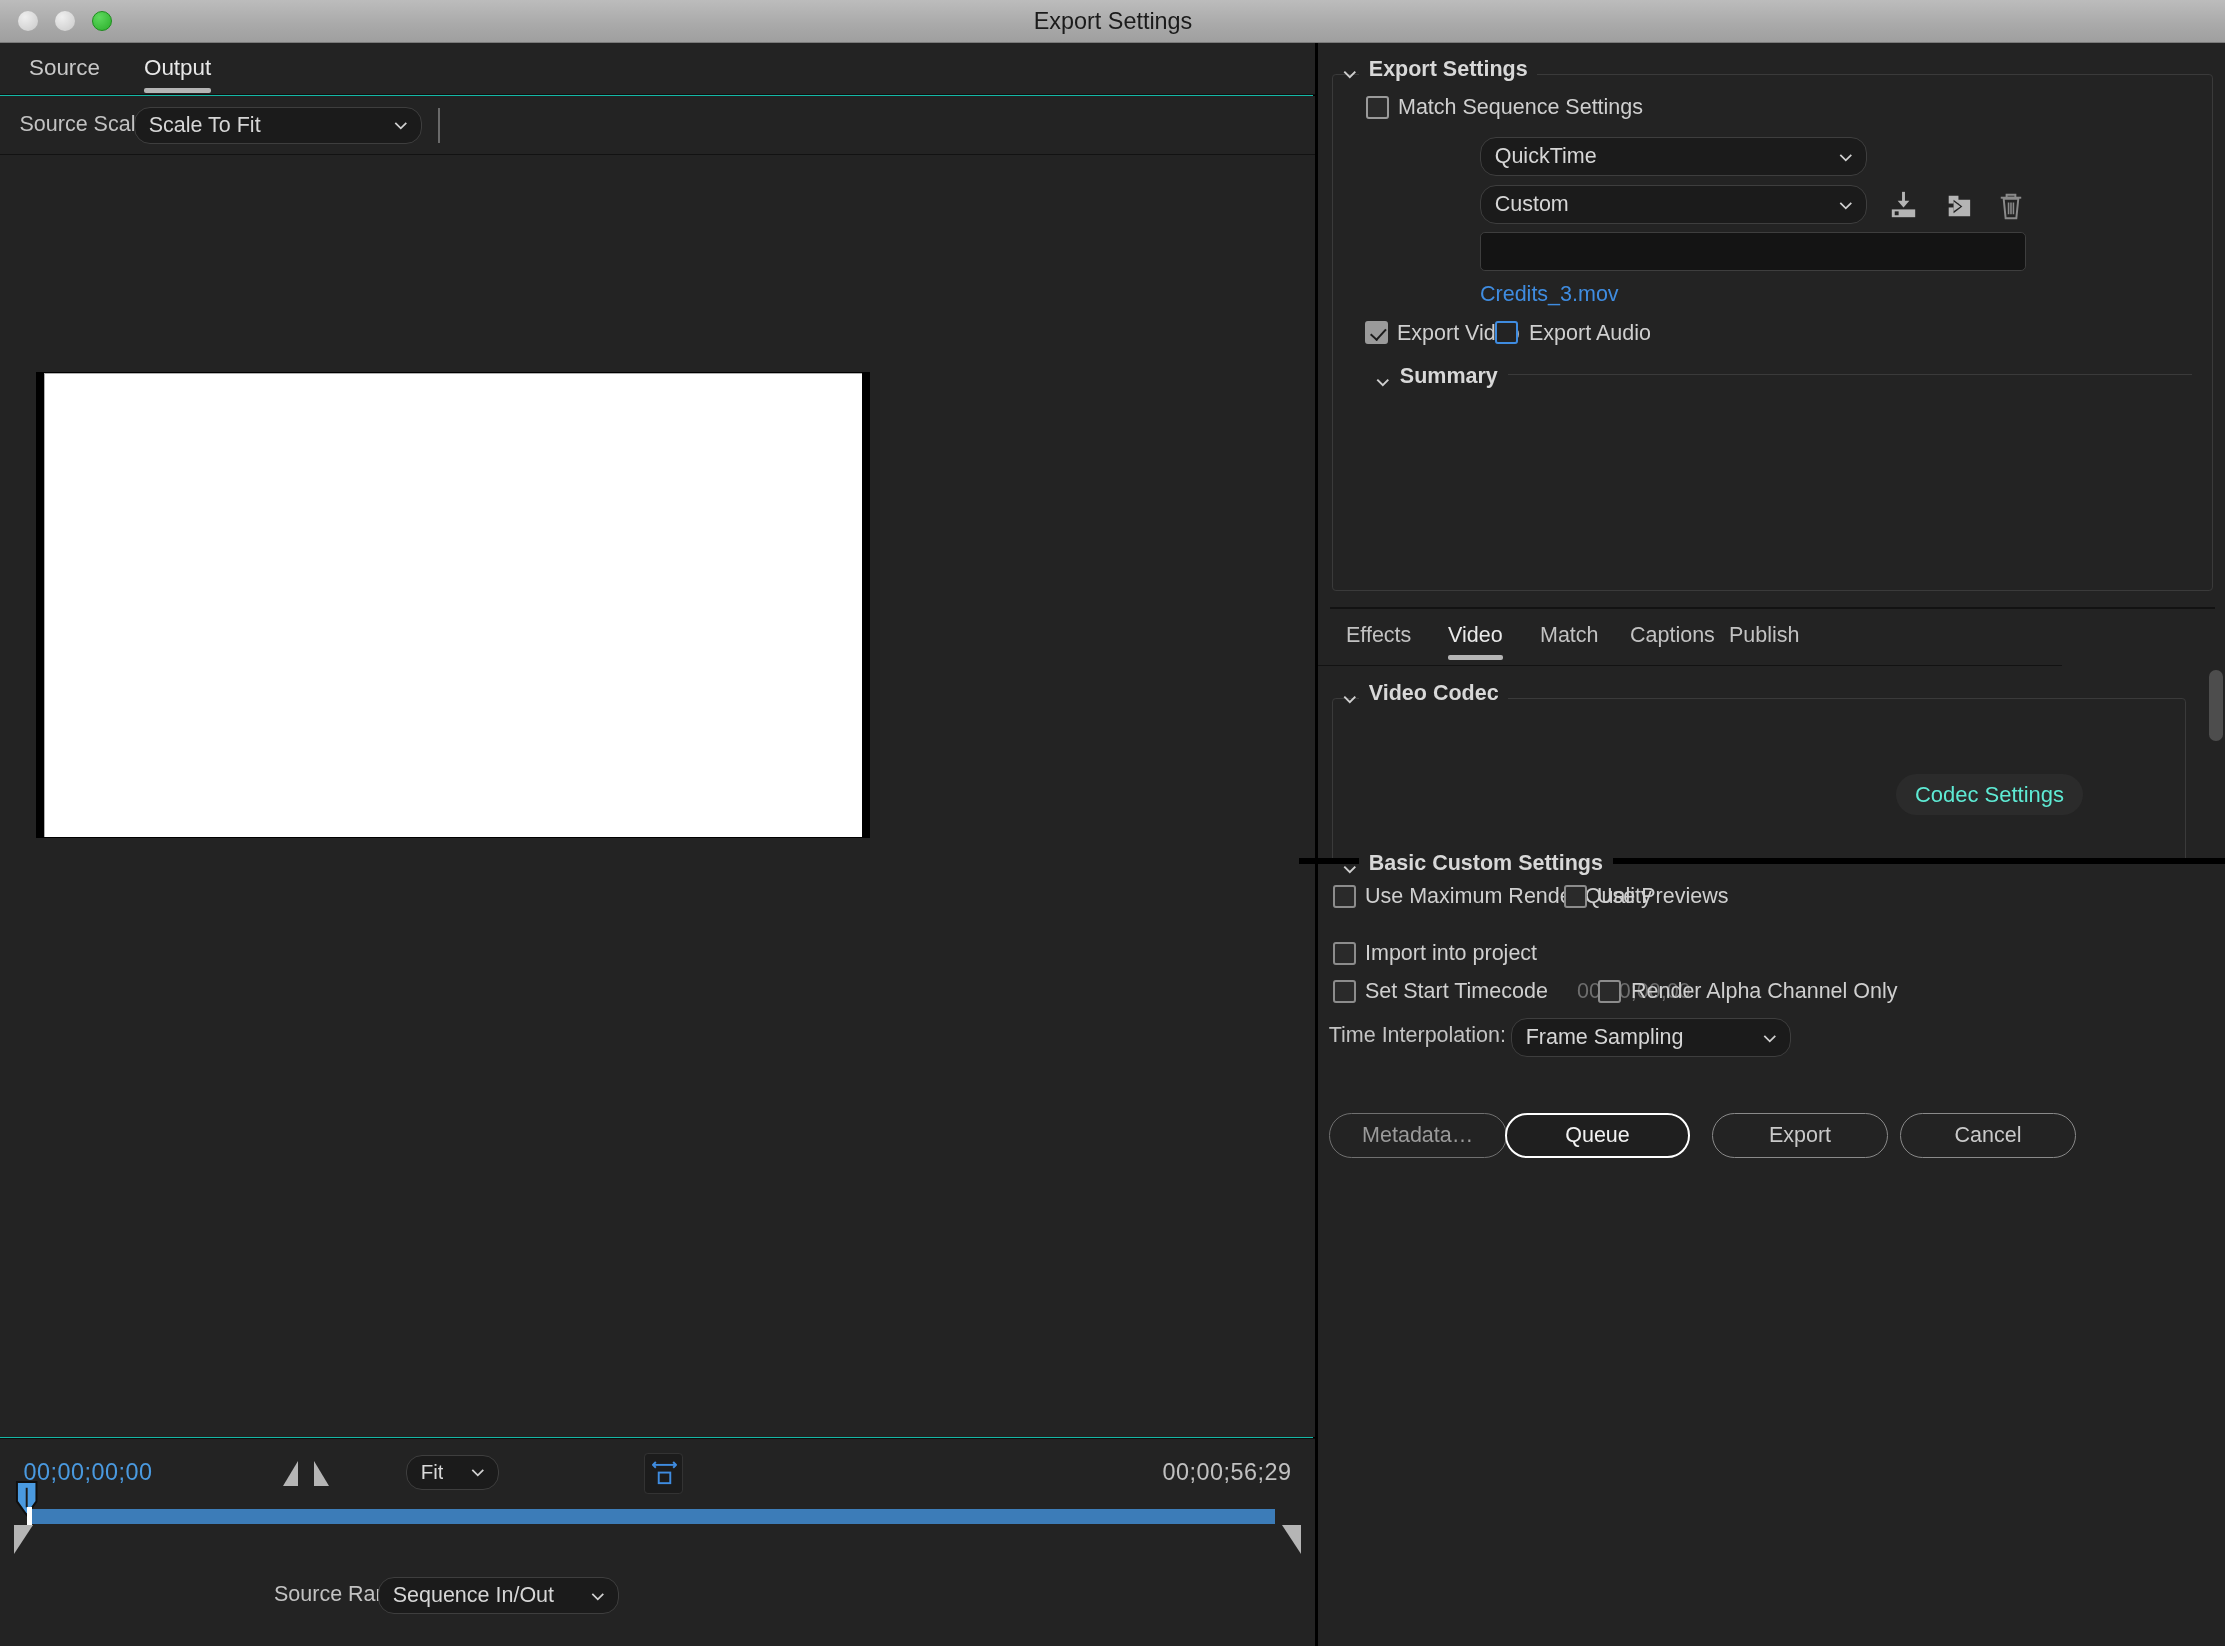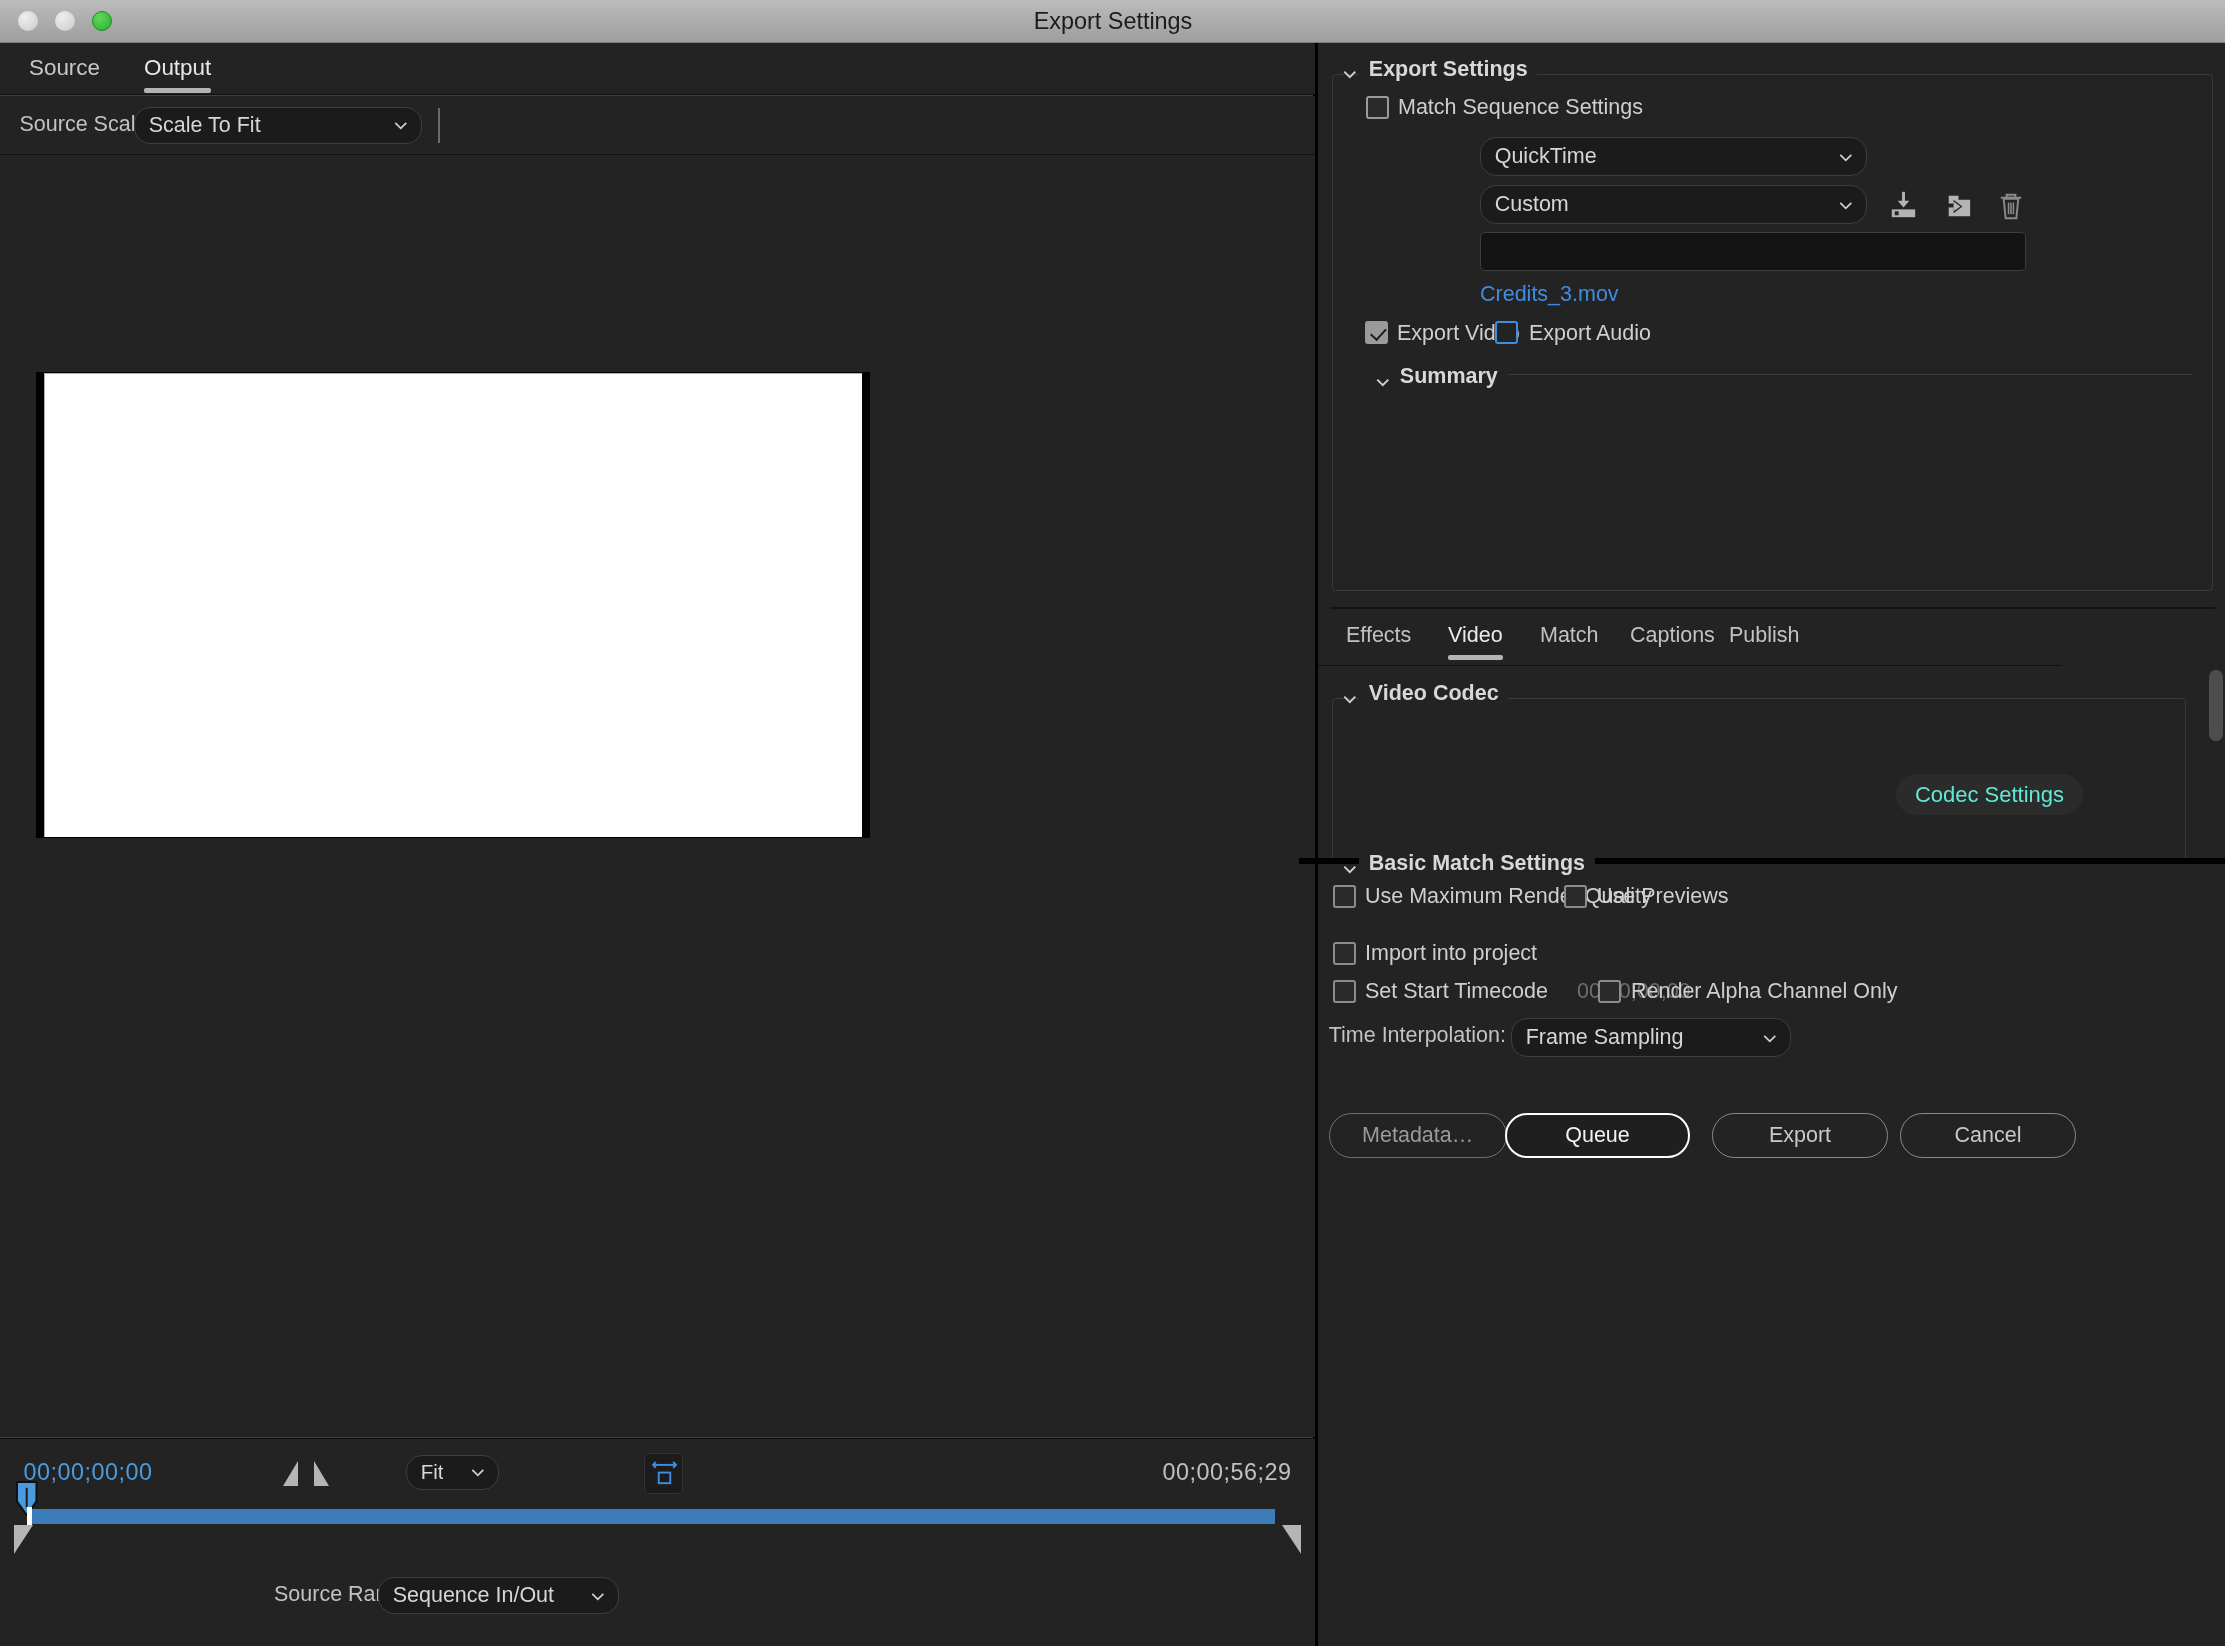--- a/index.html
+++ b/index.html
@@ -28,21 +28,21 @@
   }
   .traffic { position: absolute; left: 17.6px; top: 10.7px; display: flex; gap: 16.6px; }
   .dot { width: 20.5px; height: 20.5px; border-radius: 50%; }
   .dot.close   { background: radial-gradient(circle at 35% 30%, #efefef, #c9c9c9); }
   .dot.min     { background: radial-gradient(circle at 35% 30%, #efefef, #c9c9c9); }
   .dot.zoom    { background: radial-gradient(circle at 35% 30%, #5ed95e, #2aae2a); border:1px solid #1e8c1e; }
 
   
   .left-panel {
     position: absolute; left: 0; top: 43px; width: 1315px; height: 1603px;
-    background: #404040;
+    background: #14b8a6;
     border-right: 2.9px solid #000;
   }
   .left-tabs {
     position: absolute; left: 0; top: 0; width: 1315px; height: 52px;
     background: #232323; border-bottom: 1px solid #101010;
   }
   .ltab {
     position: absolute; top: 11.7px; font-size: 22.4px; color: #c8c8c8;
     padding-bottom: 10.7px;
   }
@@ -483,21 +483,21 @@
     <div class="group-title vc-title">Video Codec</div>
 
     <div class="codec-btn">Codec Settings</div>
 
     <div class="group-box bv-box"></div>
     <div class="group-arrow bv-arrow">
       <svg viewBox="0 0 16 16">
           <path d="M3 6l5 5 5-5" fill="none" stroke="#cfcfcf" stroke-width="1.8"></path>
         </svg>
     </div>
-    <div class="group-title bv-title">Basic Match Settings</div>
+    <div class="group-title bv-title">Basic Custom Settings</div>
     <div class="match-btn">Match Source</div>
 
     <div class="vscroll">
       <div class="thumb"></div>
     </div>
 
     <div class="bottom-div"></div>
 
     <div class="opts">
       <div class="o-chk c1"></div>

